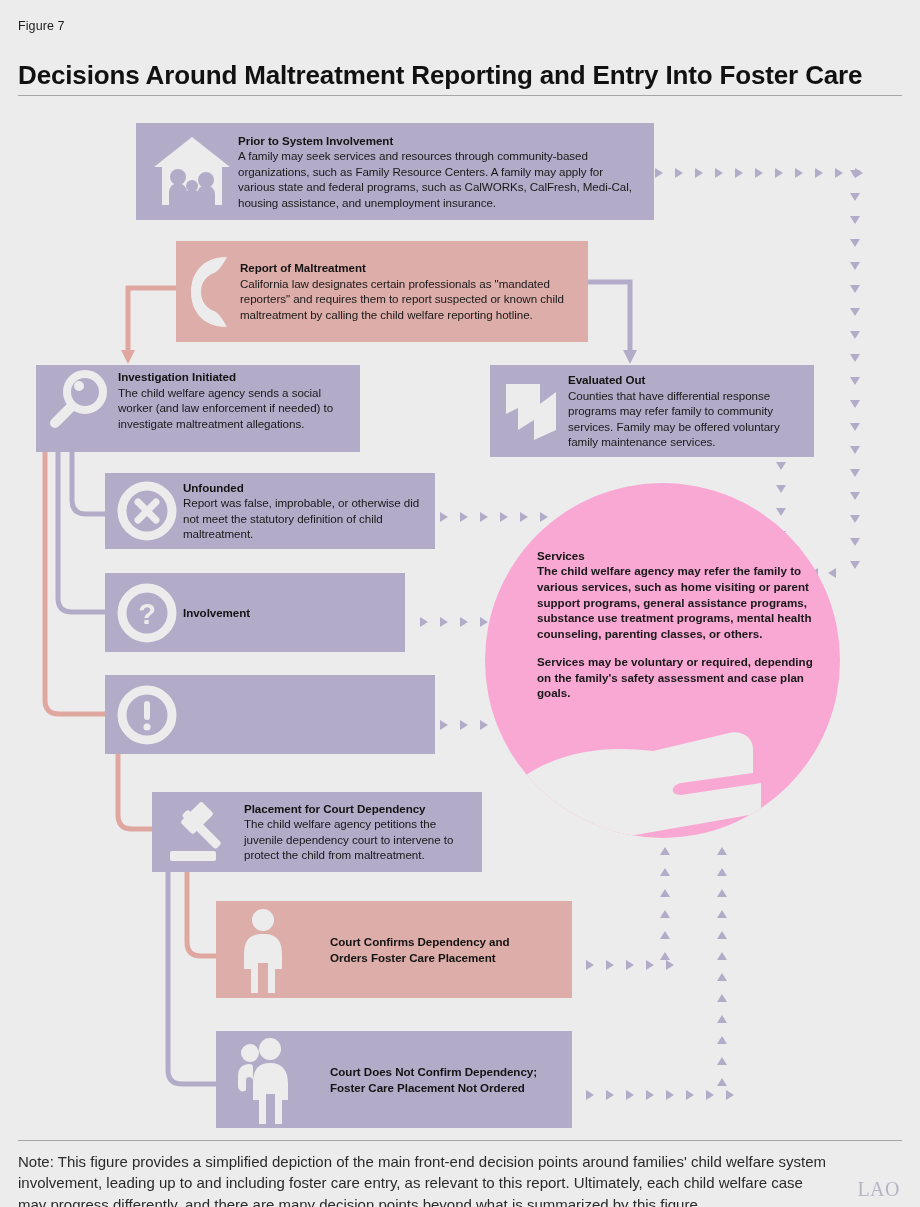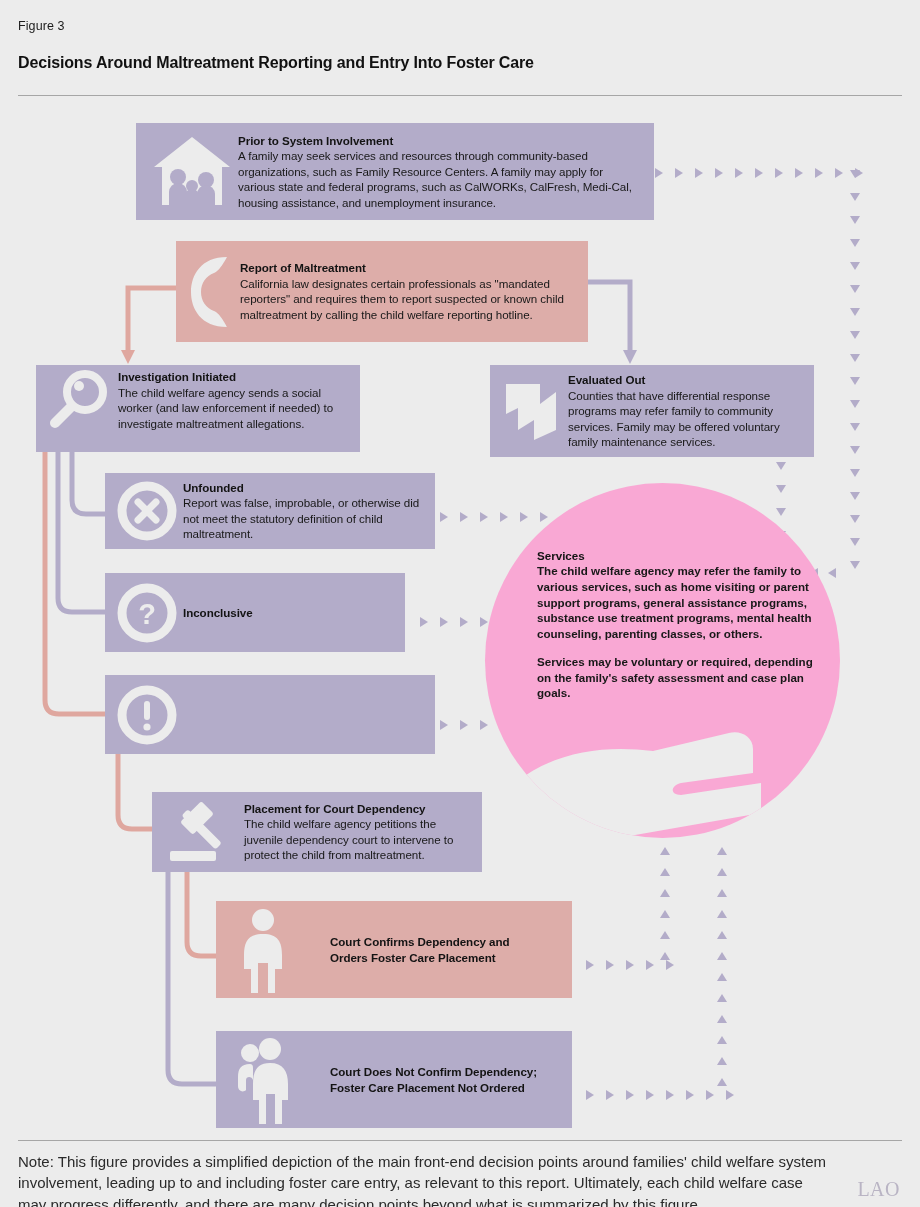--- a/index.html
+++ b/index.html
@@ -10,22 +10,22 @@
     overflow: hidden;
   }
   #root { position: relative; width: 920px; height: 1207px; background: #ececec; }
 
   
   .fig-label {
     position: absolute; left: 18px; top: 19px;
     font-size: 12.5px; color: #1c1c1c; letter-spacing: .1px;
   }
   .fig-title {
-    position: absolute; left: 18px; top: 54px;
-    font-size: 16px; font-weight: bold; color: #111; letter-spacing: -.15px;
+    position: absolute; left: 18px; top: 60px;
+    font-size: 26px; font-weight: bold; color: #111; letter-spacing: -.15px;
   }
   .rule {
     position: absolute; left: 18px; top: 95px; width: 884px; height: 1px;
     background: #a6a6a6;
   }
   .rule-bottom {
     position: absolute; left: 18px; top: 1140px; width: 884px; height: 1px;
     background: #a6a6a6;
   }
 
@@ -88,21 +88,21 @@
   .tr-u span { 
     border-left: 5px solid transparent; border-right: 5px solid transparent;
     border-bottom: 8px solid #b3acc9;
   }
 </style>
 </head>
 <body>
 
 <div id="root">
 
-  <div class="fig-label">Figure 3</div>
+  <div class="fig-label">Figure 7</div>
   <div class="fig-title">Decisions Around Maltreatment Reporting and Entry Into Foster Care</div>
   <div class="rule"></div>
 
   <div class="trail tr-r" style="left:655px; top:168px;">
     <span style="left:0px;top:0px"></span>
       <span style="left:20px;top:0px"></span>
     <span style="left:40px;top:0px"></span>
       <span style="left:60px;top:0px"></span>
     <span style="left:80px;top:0px"></span>
       <span style="left:100px;top:0px"></span>
@@ -247,21 +247,21 @@
   </div>
 
   <div class="box purple" style="left:105px; top:573px; width:300px; height:79px; padding:0 10px 0 6px;">
     <div class="icon-slot" style="width:72px;height:79px;">
       <svg width="60" height="60" viewBox="0 0 60 60">
         <circle cx="30" cy="30" r="25" fill="none" stroke="#ececec" stroke-width="9"></circle>
         <text x="30" y="41" text-anchor="middle" font-family="Liberation Sans, sans-serif" font-size="29" font-weight="bold" fill="#ececec">?</text>
       </svg>
     </div>
     <div class="txt">
-      <span class="bt">Inconclusive</span>
+      <span class="bt">Involvement</span>
     </div>
   </div>
   <div class="trail tr-r" style="left:420px; top:617px;">
     <span style="left:0;top:0"></span>
       <span style="left:20px;top:0"></span>
     <span style="left:40px;top:0"></span>
       <span style="left:60px;top:0"></span>
   </div>
 
   <div class="box purple" style="left:105px; top:675px; width:330px; height:79px; padding:0 10px 0 6px;">

